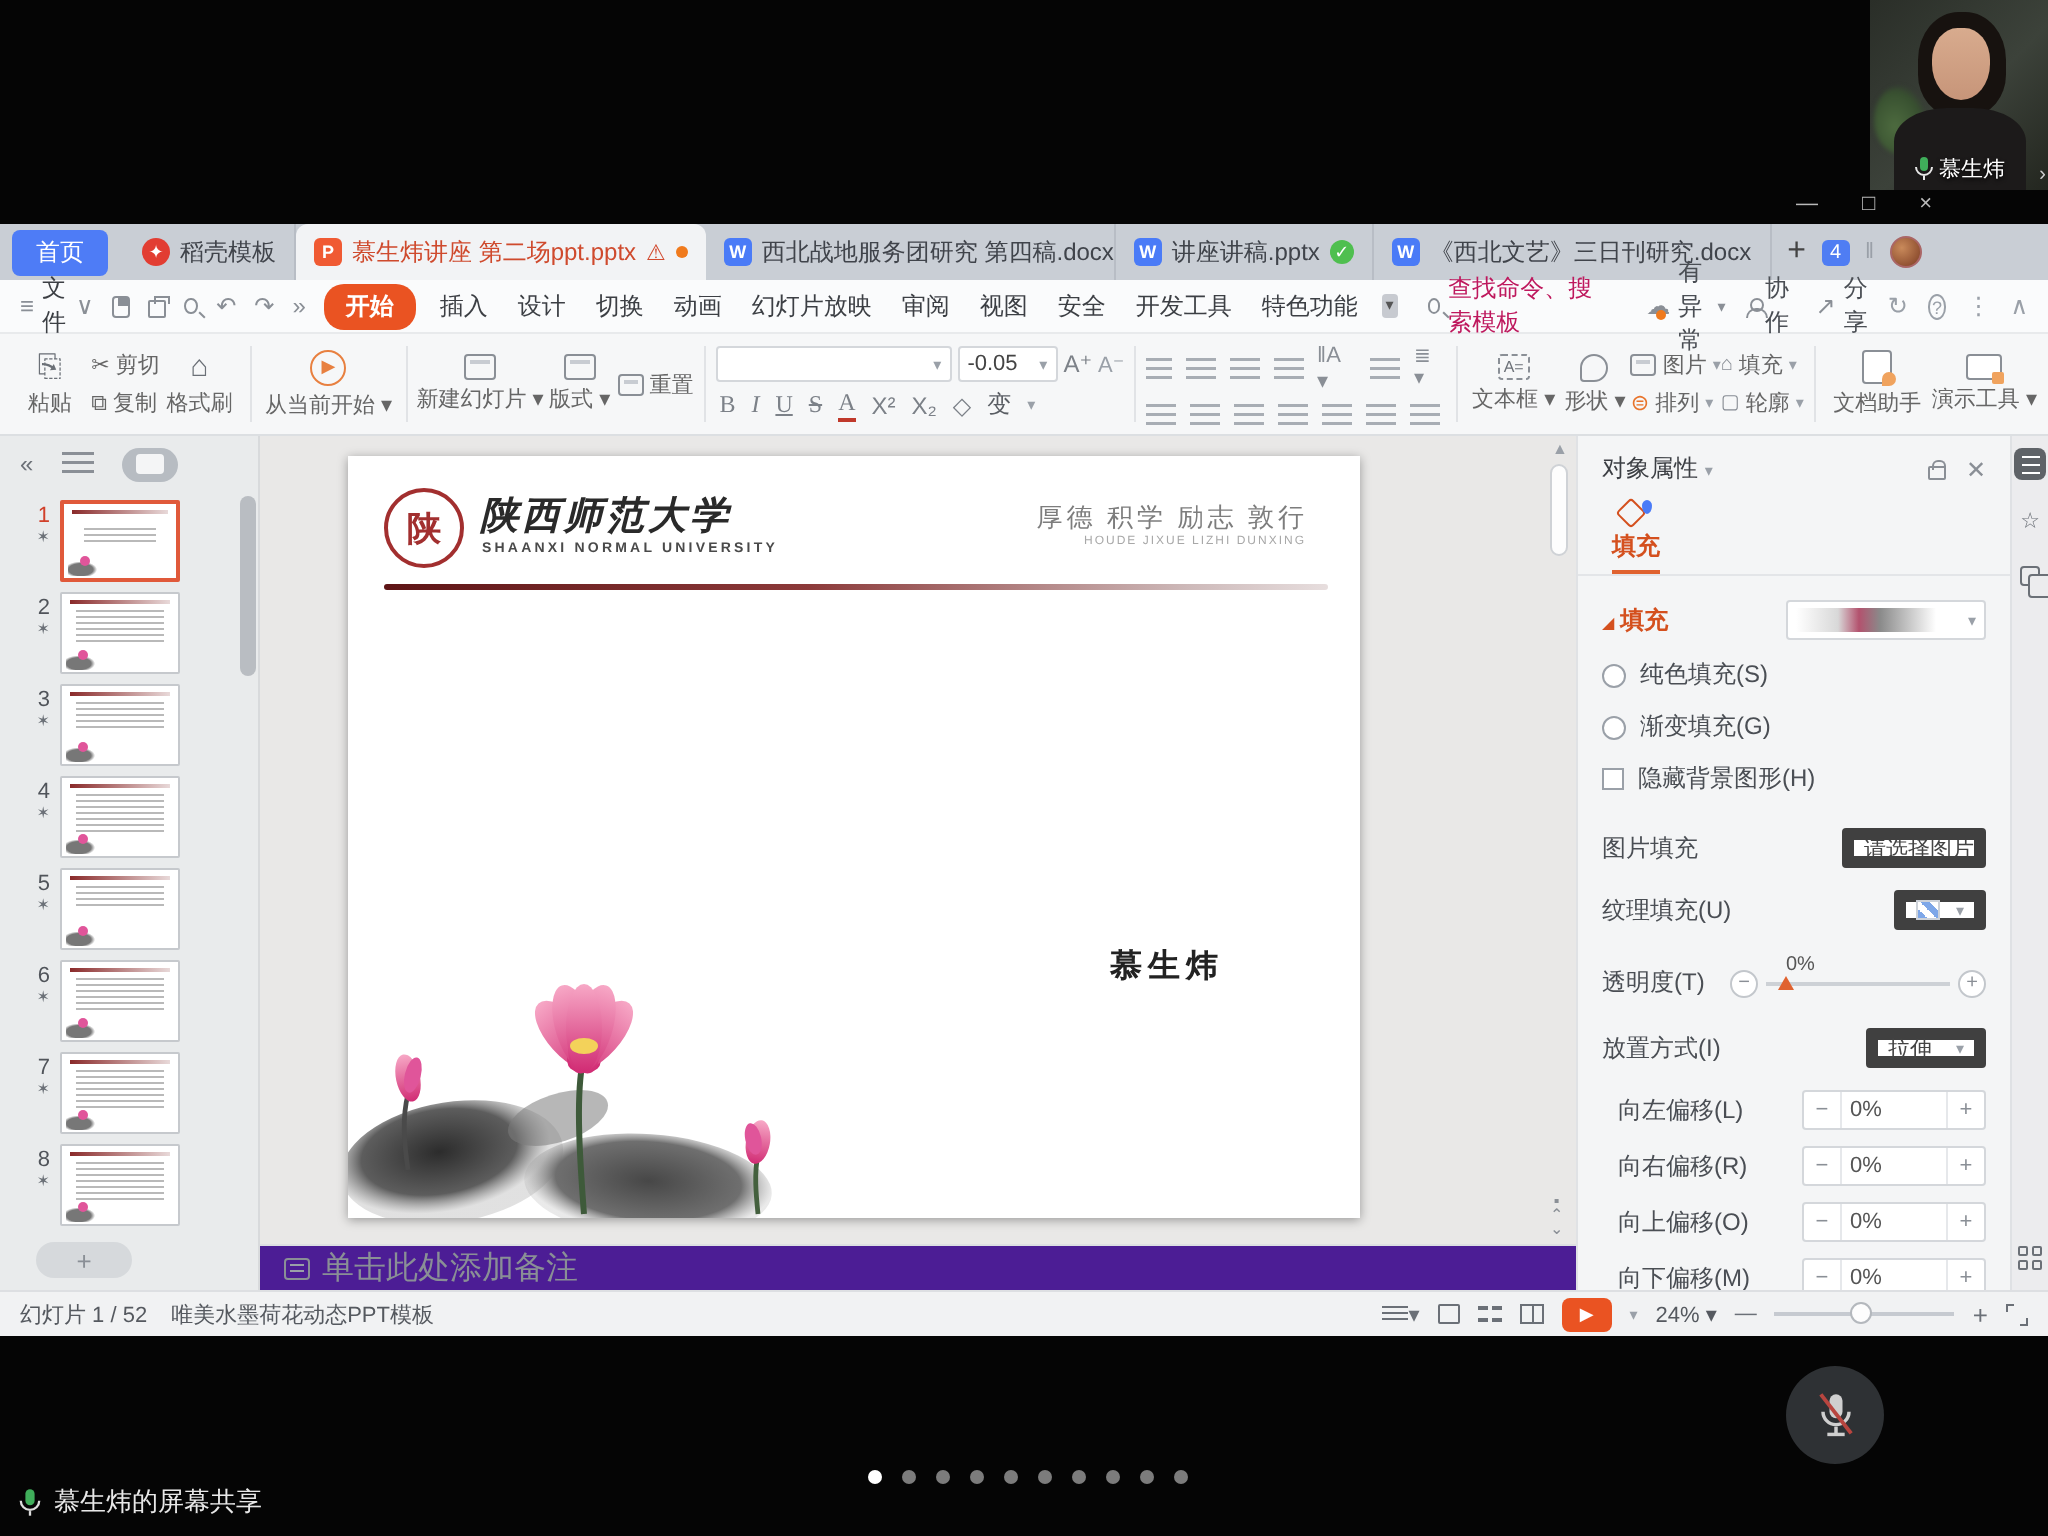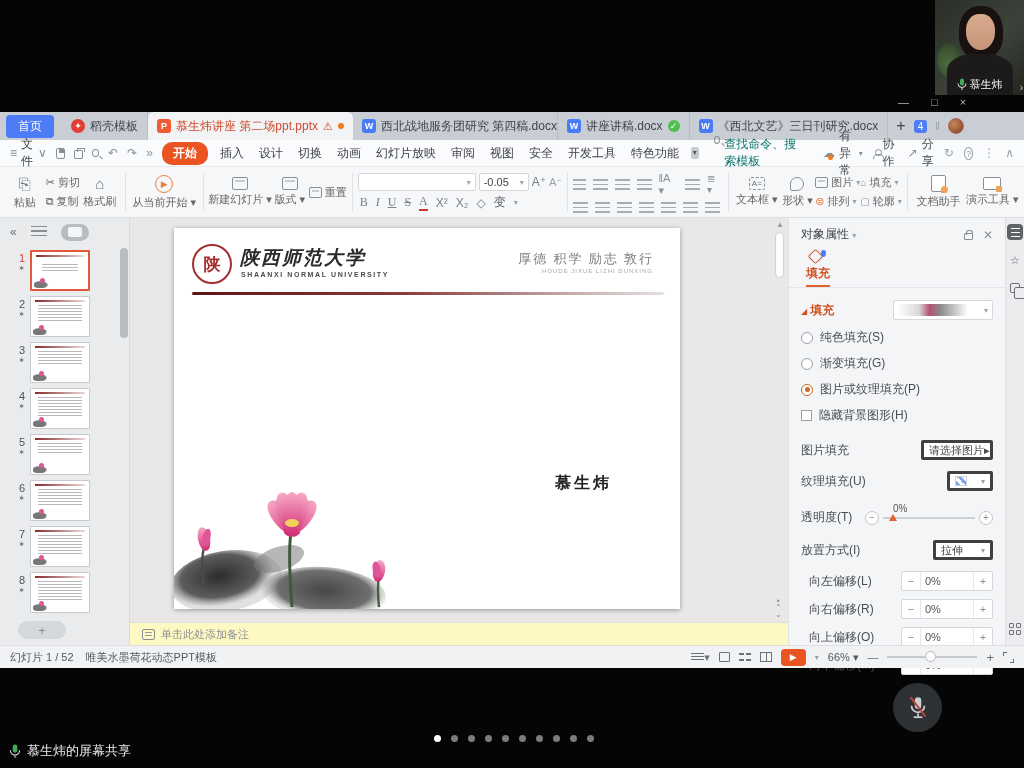--- a/index.html
+++ b/index.html
@@ -48,21 +48,21 @@
   .csshape { display:inline-block; }
   .ic-save { width:11px; height:11px; border:1px solid #8a8f96; border-radius:2px; position:relative; }
   .ic-save:after { content:""; position:absolute; left:2px; top:0; width:5px; height:4px; background:#8a8f96; }
   .ic-print { width:12px; height:9px; border:1px solid #8a8f96; border-radius:1px; position:relative; margin-top:2px; }
   .ic-print:before { content:""; position:absolute; left:2px; top:-3px; width:6px; height:3px; border:1px solid #8a8f96; border-bottom:none; }
   .ic-find { width:8px; height:8px; border:1px solid #8a8f96; border-radius:50%; position:relative; }
   .ic-find:after { content:""; position:absolute; left:6px; top:7px; width:4px; height:1px; background:#8a8f96; transform:rotate(45deg); }
   .menu-item { padding:2px 3px; white-space:nowrap; }
   .menu-item.active { background:#ea5322; color:#fff; border-radius:10px; padding:3px 11px; font-weight:bold; }
   .menu-drop-box { width:10px; height:12px; background:#c7cad0; color:#555; font-size:8px; text-align:center; line-height:12px; border-radius:2px; }
-  .menu-search { display:flex; gap:4px; color:#0f766e; padding:2px 6px; }
+  .menu-search { display:flex; align-items:center; gap:4px; color:#be185d; padding:2px 6px; }
   .menu-right { display:flex; align-items:center; gap:10px; margin-left:2px; color:#4a4e54; }
   .cloud-wrap { position:relative; font-size:12px; color:#8a8f96; }
   .cloud-dot { position:absolute; left:5px; bottom:0; width:5px; height:5px; border-radius:50%; background:#f07a1d; }
   .person-ic { width:9px; height:9px; position:relative; }
   .person-ic:before { content:""; position:absolute; left:2px; top:0; width:5px; height:5px; border:1px solid #8a8f96; border-radius:50%; }
   .person-ic:after { content:""; position:absolute; left:0; top:5px; width:9px; height:4px; border:1px solid #8a8f96; border-bottom:none; border-radius:5px 5px 0 0; }
   .gray-ic { color:#9aa0a8; }
 
   
   .toolbar { height:51px; background:#f6f7f8; border-bottom:1px solid #dcdfe2; display:flex; align-items:center; padding:0 4px; }
@@ -135,21 +135,21 @@
   .slide-title { position:absolute; left:20px; right:20px; top:96px; text-align:center; font-family:"Liberation Serif","DejaVu Serif",serif; font-weight:bold; font-size:30px; line-height:42px; color:#111; }
   .slide-author { position:absolute; right:68px; top:245px; font-family:"Liberation Serif","DejaVu Serif",serif; font-size:16px; font-weight:bold; color:#222; letter-spacing:3px; }
   .slide-affil { position:absolute; right:28px; top:282px; font-family:"Liberation Serif","DejaVu Serif",serif; font-size:17px; font-weight:bold; color:#222; }
   .lotus { position:absolute; left:0; bottom:0; }
   .editor-scroll { position:absolute; right:1px; top:2px; width:14px; bottom:2px; }
   .es-up { position:absolute; top:0; left:3px; color:#9aa0a8; font-size:8px; }
   .es-thumb { position:absolute; top:12px; left:2px; width:9px; height:46px; background:#fdfdfd; border:1px solid #cfd2d6; border-radius:5px; }
   .es-nav { position:absolute; bottom:2px; left:2px; display:flex; flex-direction:column; gap:4px; color:#8a8f96; font-size:8px; line-height:7px; text-align:center; }
 
   
-  .notes-bar { height:23px; background:#fef9c3; border-top:1px solid #dddfe2; display:flex; align-items:center; gap:6px; padding:0 12px; color:#8a8f96; font-size:11px; }
+  .notes-bar { height:23px; background:#4c1d95; border-top:1px solid #dddfe2; display:flex; align-items:center; gap:6px; padding:0 12px; color:#8a8f96; font-size:16px; }
   .notes-ic { width:13px; height:11px; border:1px solid #8a8f96; border-radius:2px; position:relative; }
   .notes-ic:after { content:""; position:absolute; left:2px; top:2px; right:2px; height:5px; background:repeating-linear-gradient(#9aa0a8 0 1px, transparent 1px 3px); }
 
   
   .props { width:217px; background:#f4f5f6; border-left:1px solid #e0e2e5; padding:8px 12px 0 12px; position:relative; font-size:12px; color:#4a4e54; }
   .props-title-row { display:flex; align-items:center; justify-content:space-between; }
   .props-title { font-size:12px; color:#3c3f44; }
   .props-title .car { color:#9aa0a8; font-size:8px; }
   .props-win-ics { display:flex; gap:10px; align-items:center; color:#8a8f96; }
   .lock-ic { width:9px; height:7px; border:1px solid #8a8f96; border-radius:1px; position:relative; margin-top:4px; }
@@ -164,21 +164,21 @@
   .fill-section-label { color:#d4501e; font-weight:bold; }
   .fill-section-label .tri { font-size:8px; margin-right:3px; }
   .fill-preview { width:100px; height:20px; background:#fff; border:1px solid #d4d7db; border-radius:2px; display:flex; align-items:center; justify-content:space-between; padding:0 4px; }
   .fill-preview .img { width:70px; height:12px; background:linear-gradient(to right,#fff 0%,#d8d8d8 30%,#b3526e 45%,#8a8a8a 60%,#fff 100%); }
   .opt-row { display:flex; align-items:center; gap:7px; margin:9px 0; }
   .radio { width:12px; height:12px; border:1px solid #9aa0a8; border-radius:50%; background:#fff; position:relative; flex:0 0 auto; }
   .radio.checked { border-color:#c96a28; }
   .radio.checked:after { content:""; position:absolute; left:2.5px; top:2.5px; width:5px; height:5px; background:#c96a28; border-radius:50%; }
   .checkbox { width:11px; height:11px; border:1px solid #9aa0a8; background:#fff; flex:0 0 auto; }
   .ctl-row { display:flex; align-items:center; justify-content:space-between; margin:11px 0; }
-  .sel-btn { background:#fff; border:3px solid #404040; border-radius:2px; height:20px; display:flex; align-items:center; justify-content:space-between; padding:0 5px; font-size:11px; color:#444; }
+  .sel-btn { background:#fff; border:6px solid #404040; border-radius:2px; height:20px; display:flex; align-items:center; justify-content:space-between; padding:0 5px; font-size:11px; color:#444; }
   .pic-btn { width:72px; white-space:nowrap; overflow:hidden; }
   .tex-btn { width:46px; }
   .tex-btn .tex-chip { width:12px; height:10px; background:linear-gradient(45deg,#7ea7e8 25%,#fff 25% 50%,#7ea7e8 50% 75%,#fff 75%); border:1px solid #cdd2d9; }
   .place-btn { width:60px; }
   .trans-ctl { display:flex; align-items:center; gap:4px; width:128px; position:relative; }
   .round-btn { width:14px; height:14px; border:1px solid #c3c7cc; border-radius:50%; background:#fff; color:#8a8f96; font-size:10px; line-height:12px; text-align:center; flex:0 0 auto; }
   .slider-track { flex:1; height:2px; background:#cdd1d6; position:relative; }
   .slider-val { position:absolute; left:10px; top:-14px; font-size:10px; color:#555; }
   .slider-marker { position:absolute; left:6px; top:-3px; width:0; height:0; border-left:4px solid transparent; border-right:4px solid transparent; border-bottom:7px solid #e0622f; }
   .offset-row { display:flex; align-items:center; justify-content:space-between; margin:8px 0 8px 8px; }
@@ -251,21 +251,21 @@
         <span>慕生炜讲座 第二场ppt.pptx</span>
         <span class="warn">⚠</span>
         <span class="dot"></span>
       </div>
       <div class="tab">
         <span class="ticon word">W</span>
         <span>西北战地服务团研究 第四稿.docx</span>
       </div>
       <div class="tab">
         <span class="ticon word">W</span>
-        <span>讲座讲稿.docx</span>
+        <span>讲座讲稿.pptx</span>
         <span class="saved-check">✓</span>
       </div>
       <div class="tab">
         <span class="ticon word">W</span>
         <span>《西北文艺》三日刊研究.docx</span>
       </div>
       <div class="tab-extra">
         <span class="newtab">+</span>
         <span class="tabcount">4</span>
         <span class="tabdiv">‖</span>
@@ -647,24 +647,20 @@
         </div>
         <div class="opt-row">
             <span class="radio"></span>
             <span>纯色填充(S)</span>
           </div>
         <div class="opt-row">
             <span class="radio"></span>
             <span>渐变填充(G)</span>
           </div>
         <div class="opt-row">
-            <span class="radio checked"></span>
-            <span>图片或纹理填充(P)</span>
-          </div>
-        <div class="opt-row">
             <span class="checkbox"></span>
             <span>隐藏背景图形(H)</span>
           </div>
 
         <div class="ctl-row" style="margin-top:16px;">
           <span>图片填充</span>
           <span class="sel-btn pic-btn"><span>请选择图片</span>▸</span>
         </div>
         <div class="ctl-row">
           <span>纹理填充(U)</span>
@@ -756,21 +752,21 @@
             <i></i>
             <i></i>
             <i></i>
             <i></i>
           </span>
         <span class="sb-ic">
             <span class="sb-read-ic"></span>
           </span>
         <span class="sb-play">▶</span>
         <span style="font-size:8px;color:#9aa0a8;">▾</span>
-        <span><span>66%</span> ▾</span>
+        <span><span>24%</span> ▾</span>
         <span class="sb-ic">—</span>
         <span class="zoom-track">
             <span class="zoom-knob"></span>
           </span>
         <span class="sb-ic" style="font-size:13px;">+</span>
         <span class="fs-ic"></span>
       </div>
     </div>
   </div>
 

